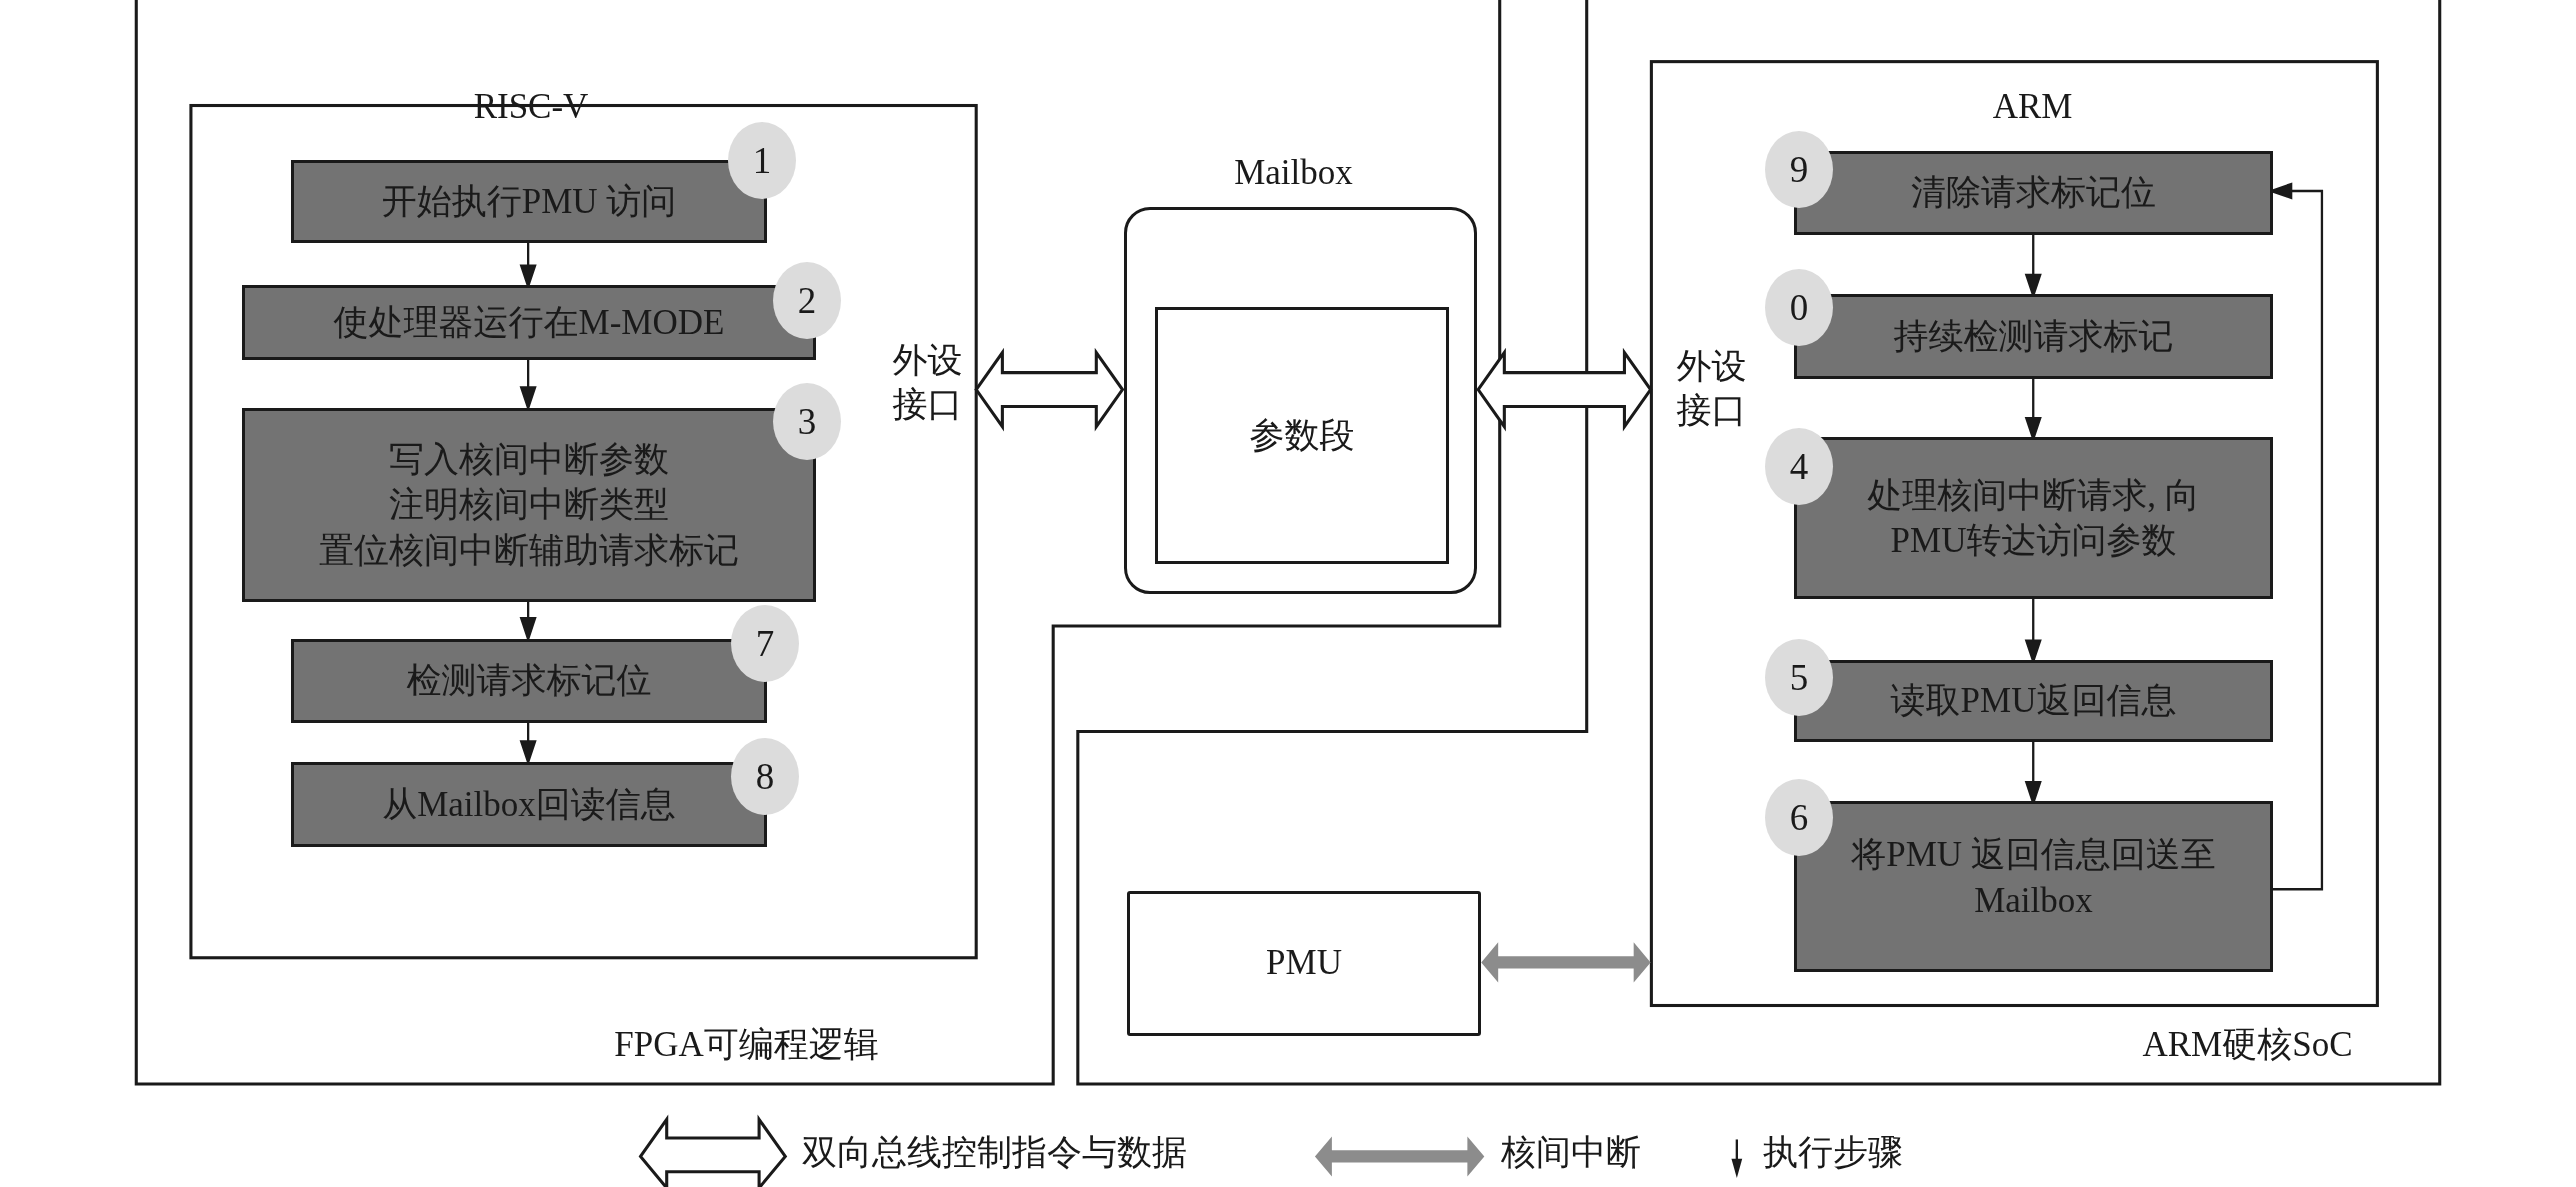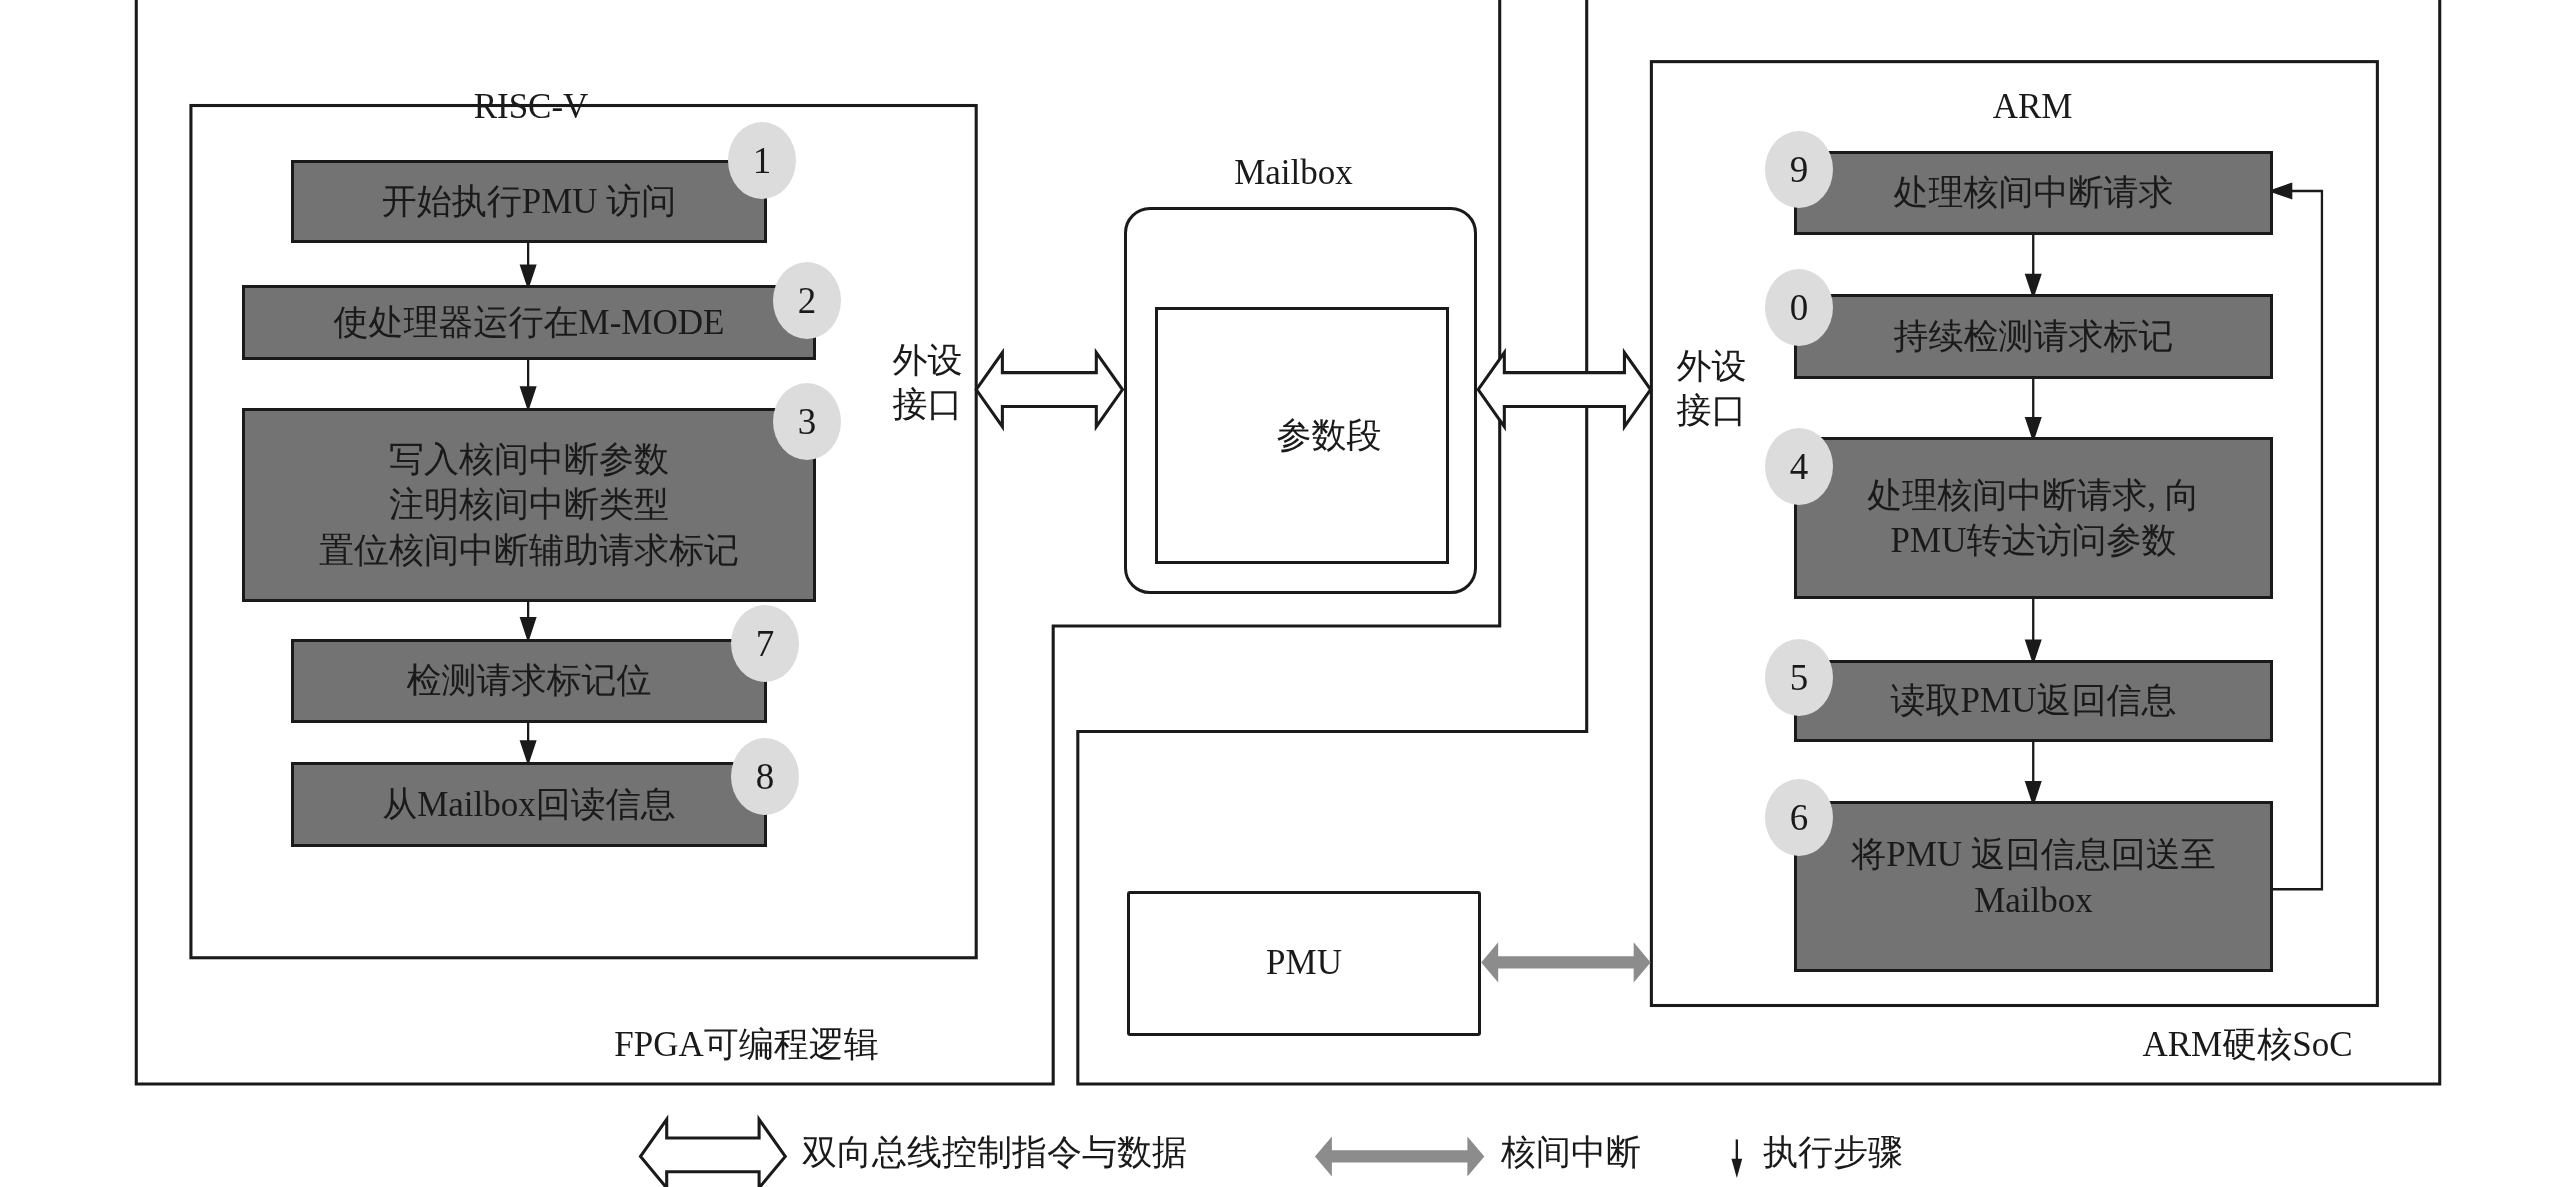--- a/index.html
+++ b/index.html
@@ -76,21 +76,21 @@
 <div class="lbl" style="left:585px; top:1024px; width:323px;">FPGA可编程逻辑</div>
 <div class="lbl" style="left:2109px; top:1024px; width:277px;">ARM硬核SoC</div>
 
 <div class="lbl" style="left:885px; top:339px; width:85px; white-space:pre-line; line-height:1.25;">外设
 接口</div>
 <div class="lbl" style="left:1669px; top:345px; width:85px; white-space:pre-line; line-height:1.25;">外设
 接口</div>
 
 <div class="round" style="left:1124px; top:207px; width:353px; height:387px;">
   <div class="plain" style="left:28px; top:97px; width:294px; height:257px;">
-    <div class="lbl" style="left:0; top:105px; width:288px;padding-left:27px;">参数段</div>
+    <div class="lbl" style="left:0; top:105px; width:288px;">参数段</div>
   </div>
 </div>
 
 <div class="round" style="left:1127px; top:891px; width:354px; height:145px; border-radius:3px;">
   <div class="lbl" style="left:0; top:48px; width:348px;">PMU</div>
 </div>
 
 <div class="step" style="left:291px; top:160px; width:476px; height:83px;">
     <span>开始执行PMU 访问</span>
   </div>
@@ -109,21 +109,21 @@
     <span>从Mailbox回读信息</span>
   </div>
 
 <div class="badge" style="left:728px; top:122px;">1</div>
 <div class="badge" style="left:773px; top:262px;">2</div>
 <div class="badge" style="left:773px; top:383px;">3</div>
 <div class="badge" style="left:731px; top:605px;">7</div>
 <div class="badge" style="left:731px; top:738px;">8</div>
 
 <div class="step" style="left:1794px; top:151px; width:479px; height:84px;">
-    <span>处理核间中断请求</span>
+    <span>清除请求标记位</span>
   </div>
 <div class="step" style="left:1794px; top:294px; width:479px; height:85px;">
     <span>持续检测请求标记</span>
   </div>
 <div class="step" style="left:1794px; top:437px; width:479px; height:162px;">
     <span>处理核间中断请求, 向
 PMU转达访问参数</span>
   </div>
 <div class="step" style="left:1794px; top:660px; width:479px; height:82px;">
     <span>读取PMU返回信息</span>

